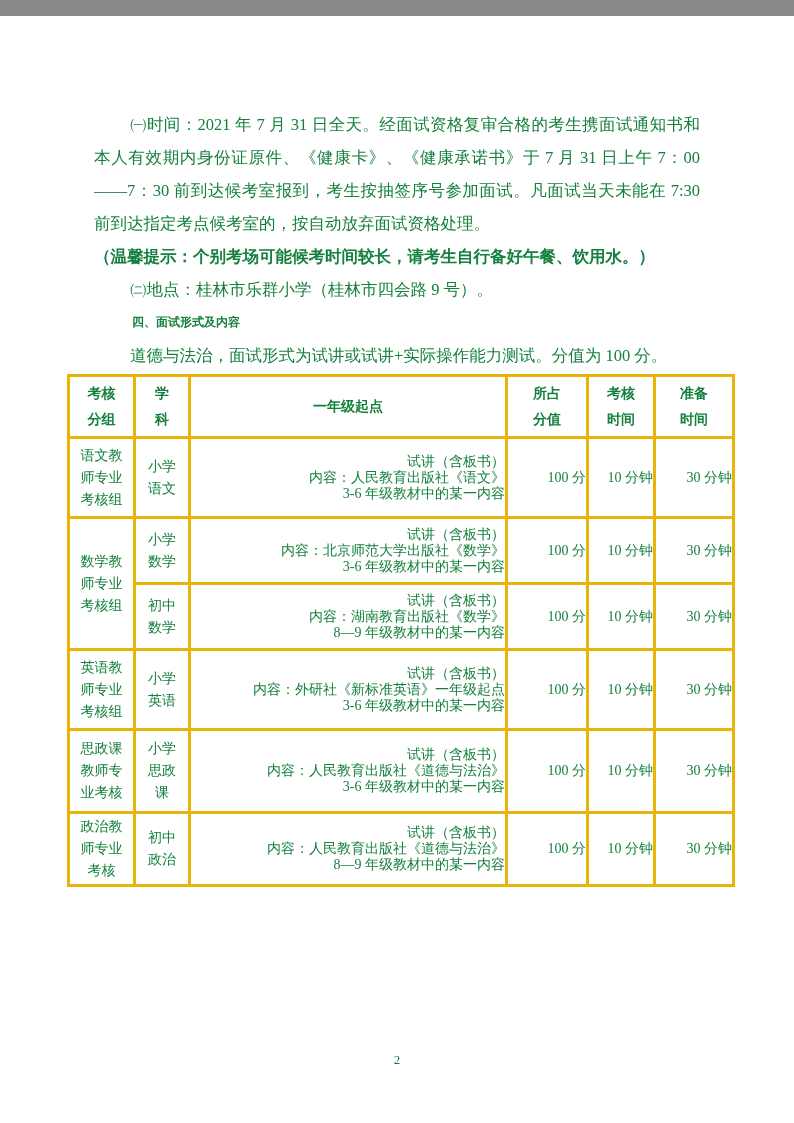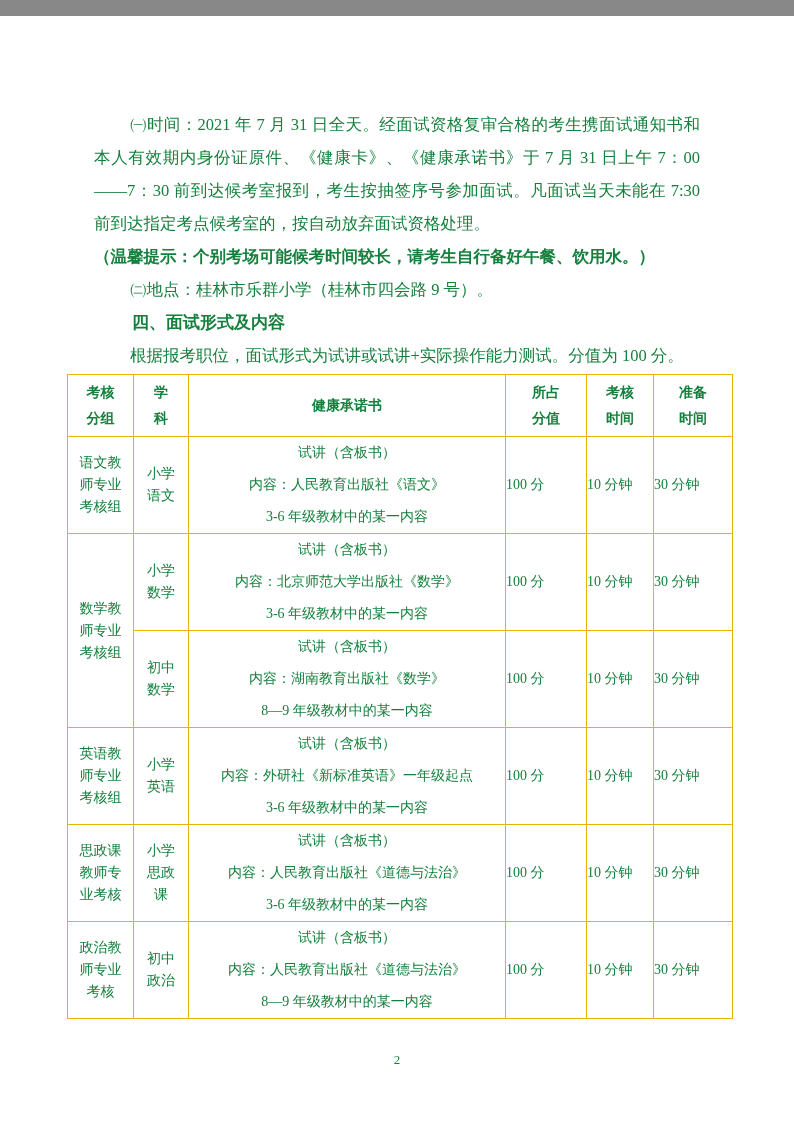--- a/index.html
+++ b/index.html
@@ -24,56 +24,56 @@
   }
   .indent2{text-indent:36px;}
   .notice{
     font-weight:bold;
     text-underline-offset:5px;
     text-decoration-thickness:1.5px;
   }
   .heading{
     margin:0;
     padding-left:38px;
-    font-size:17px;
+    font-size:12px;
     line-height:33px;
     font-weight:bold;
     font-family:"Liberation Sans","DejaVu Sans",sans-serif;
   }
   table.assessment{
     border-collapse:collapse;
     table-layout:fixed;
     width:665px;
     margin-left:-27px;
     margin-top:2px;
     font-size:14px;
   }
   table.assessment td,table.assessment th{
-    border:1px solid #eab308;
+    border:3px solid #eab308;
     padding:0;
     vertical-align:middle;
     white-space:pre-line;
     font-weight:normal;
   }
   table.assessment th{
     font-weight:bold;
     text-align:center;
     line-height:26px;
   }
   td.c-group,td.c-subject{
     text-align:center;
     line-height:22px;
   }
   td.c-item{
-    text-align:center;
+    text-align:right;
     padding:0 8px;
-    line-height:32px;
+    line-height:16px;
   }
   td.c-score,td.c-time{
-    text-align:left;
+    text-align:right;
     line-height:22px;
   }
   .page-number{
     position:absolute;
     left:0;right:0;top:1036px;
     text-align:center;
     font-size:13px;
   }
 </style>
 </head>
@@ -84,38 +84,38 @@
 
     <p class="para indent2">㈠时间：2021 年 7 月 31 日全天。经面试资格复审合格的考生携面试通知书和本人有效期内身份证原件、《健康卡》、《健康承诺书》于 7 月 31 日上午 7：00——7：30 前到达候考室报到，考生按抽签序号参加面试。凡面试当天未能在 7:30 前到达指定考点候考室的，按自动放弃面试资格处理。</p>
 
     <p class="para notice">（温馨提示：个别考场可能候考时间较长，请考生自行备好午餐、饮用水。）</p>
 
     <p class="para indent2">㈡地点：桂林市乐群小学（桂林市四会路 9 号）。</p>
 
     <h3 class="heading">四、面试形式及内容</h3>
 
 
-    <p class="para indent2">根据报考职位，面试形式为试讲或试讲+实际操作能力测试。分值为 100 分。</p>
+    <p class="para indent2">道德与法治，面试形式为试讲或试讲+实际操作能力测试。分值为 100 分。</p>
 
     <table class="assessment">
       <colgroup>
         <col style="width:66px">
           <col style="width:55px">
           <col style="width:317px">
         <col style="width:81px">
           <col style="width:67px">
           <col style="width:79px">
       </colgroup>
       <tbody>
           <tr style="height:62px">
         <th>考核
 分组</th>
         <th>学
 科</th>
-        <th>健康承诺书</th>
+        <th>一年级起点</th>
         <th>所占
 分值</th>
         <th>考核
 时间</th>
         <th>准备
 时间</th>
       </tr>
       <tr style="height:80px">
         <td class="c-group">语文教
 师专业

